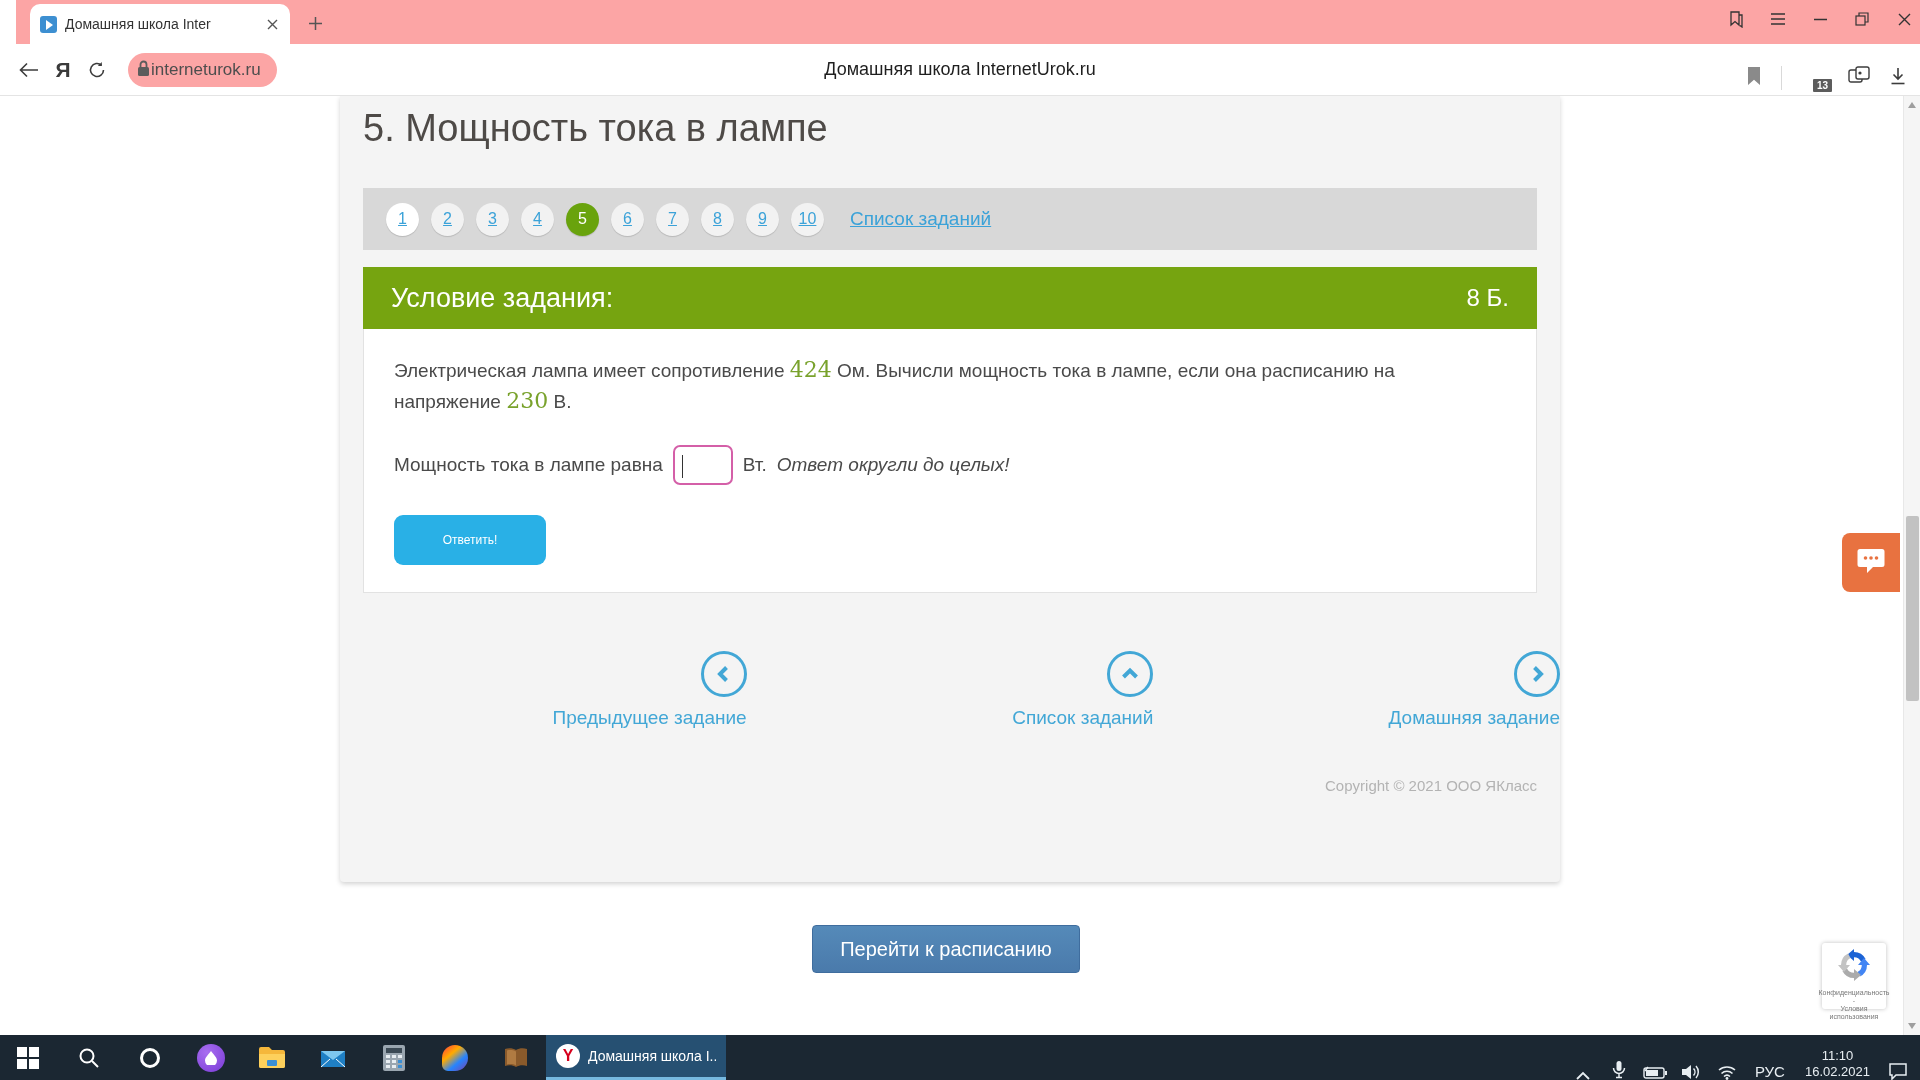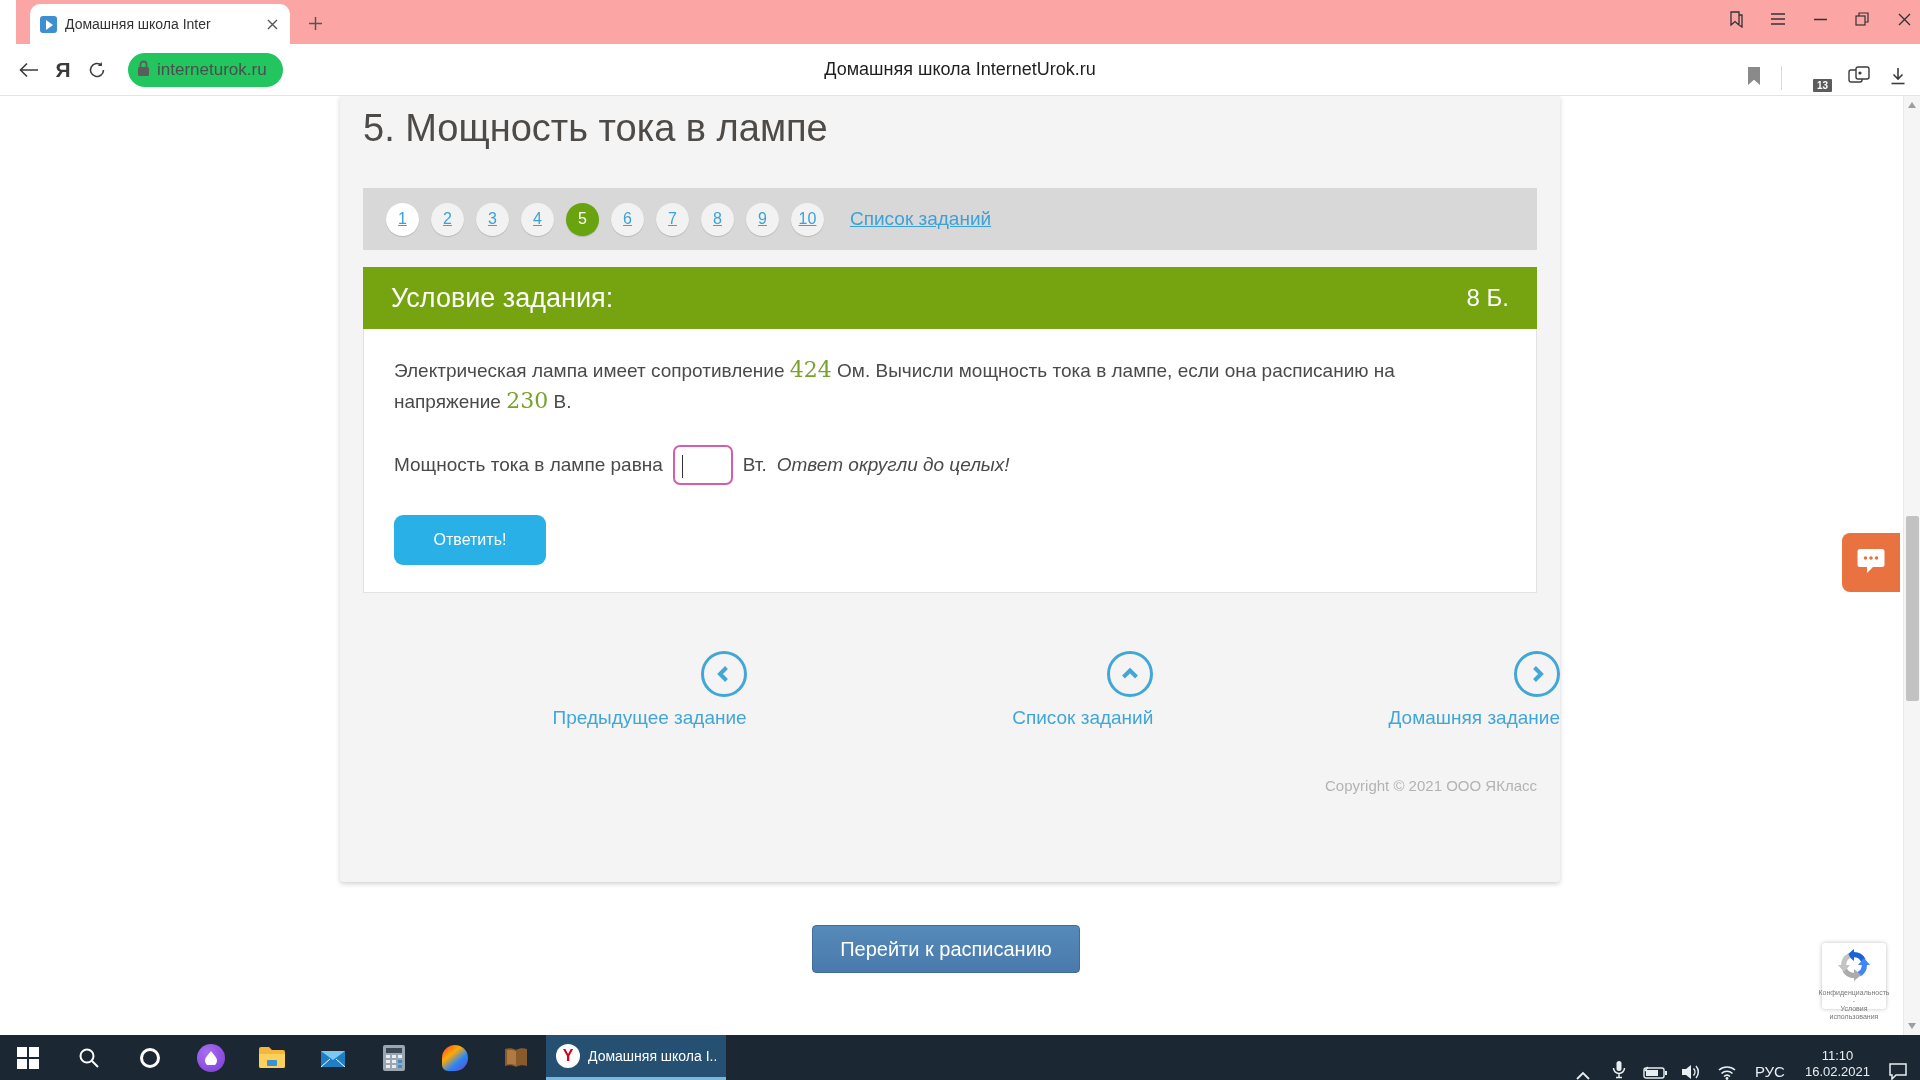--- a/index.html
+++ b/index.html
@@ -17,21 +17,21 @@
   .newtab { width:30px; height:30px; margin:0 0 5px 10px; border-radius:50%; border:none; background:transparent; font-size:22px; color:#555; line-height:26px; }
   .winbtns { position:absolute; right:0; top:0; height:38px; display:flex; align-items:center; gap:22px; padding-right:22px; }
   .winbtn { width:20px; height:20px; display:flex; align-items:center; justify-content:center; color:#333; }
   .winbtn svg { display:block; }
 
   
   .addressbar { position:absolute; top:44px; left:0; width:1920px; height:52px; background:#fff; border-bottom:1px solid #e4e4e4; display:flex; align-items:center; }
   .nav-ico { width:34px; height:34px; display:flex; align-items:center; justify-content:center; color:#3c3c3c; flex:none; }
   .abar-back { margin-left:12px; }
   .yandex-letter { font-size:21px; font-weight:bold; color:#3a3a3a; }
-  .url-pill { margin-left:14px; height:34px; background:#22c55e; border-radius:17px; display:flex; align-items:center; padding:0 16px 0 8px; gap:6px; }
+  .url-pill { margin-left:14px; height:34px; background:#fca5a5; border-radius:17px; display:flex; align-items:center; padding:0 16px 0 8px; gap:0; }
   .url-text { font-size:17px; color:#4d4d4d; }
   .abar-title { position:absolute; left:0; right:0; text-align:center; font-size:18px; color:#1f1f1f; pointer-events:none; }
   .abar-right { position:absolute; right:14px; top:0; height:68px; display:flex; align-items:center; gap:20px; }
   .abar-divider { width:1px; height:24px; background:#d9d9d9; }
   .ext-badge-wrap { position:relative; width:26px; height:26px; }
   .ext-shield { width:24px; height:24px; border-radius:50% 50% 50% 4px; background:#57a956; }
   .ext-badge { position:absolute; right:-6px; bottom:-3px; background:#5c5c5c; color:#fff; font-size:10px; font-weight:bold; padding:1px 4px; border-radius:3px; border:2px solid #fff; }
 
   
   .viewport { position:absolute; top:96px; left:0; width:1920px; height:939px; background:#fff; overflow:hidden; }
@@ -48,21 +48,21 @@
   .task-header-title { font-size:27px; color:#fff; font-weight:400; }
   .task-points { font-size:24px; color:#fff; }
 
   .task-body { margin:0 23px; background:#fff; border:1px solid #e2e2e2; border-top:none; height:264px; padding:26px 30px 0; }
   .problem-text { font-size:19px; line-height:30px; color:#4a4a4a; max-width:1120px; }
   .math-num { font-family:"DejaVu Serif", serif; color:#79a22c; font-size:22px; }
   .answer-row { margin-top:28px; display:flex; align-items:center; gap:10px; font-size:19px; color:#4a4a4a; }
   .answer-input { width:60px; height:40px; border:2px solid #d45fa8; border-radius:7px; background:#fff; position:relative; }
   .answer-caret { position:absolute; left:7px; top:8px; width:1px; height:23px; background:#333; }
   .answer-hint { font-style:italic; }
-  .submit-btn { margin-top:30px; width:152px; height:50px; background:#29b0e6; color:#fff; border:none; border-radius:9px; font-size:16px; font-family:"Liberation Sans", sans-serif; cursor:pointer;text-align:center; }
+  .submit-btn { margin-top:30px; width:152px; height:50px; background:#29b0e6; color:#fff; border:none; border-radius:9px; font-size:12px; font-family:"Liberation Sans", sans-serif; cursor:pointer;text-align:center; }
 
   .navrow { margin-top:58px; display:flex; }
   .navitem { flex:1; display:flex; flex-direction:column; align-items:flex-end; gap:10px; cursor:pointer; }
   .navcircle { width:46px; height:46px; border-radius:50%; border:3px solid #42a7d6; display:flex; align-items:center; justify-content:center; color:#42a7d6; background:#f4f4f4; }
   .navlabel { font-size:19px; color:#42a7d6; }
 
   .copyright { margin-top:48px; text-align:right; padding-right:23px; font-size:15px; color:#b3b3b3; }
 
   .schedule-btn { position:absolute; left:812px; top:829px; width:268px; height:48px; background:linear-gradient(#558ab9,#4a7aab); border:1px solid #3f6d9e; border-radius:4px; color:#fff; font-size:20px; font-family:"Liberation Sans", sans-serif; cursor:pointer; }
 

